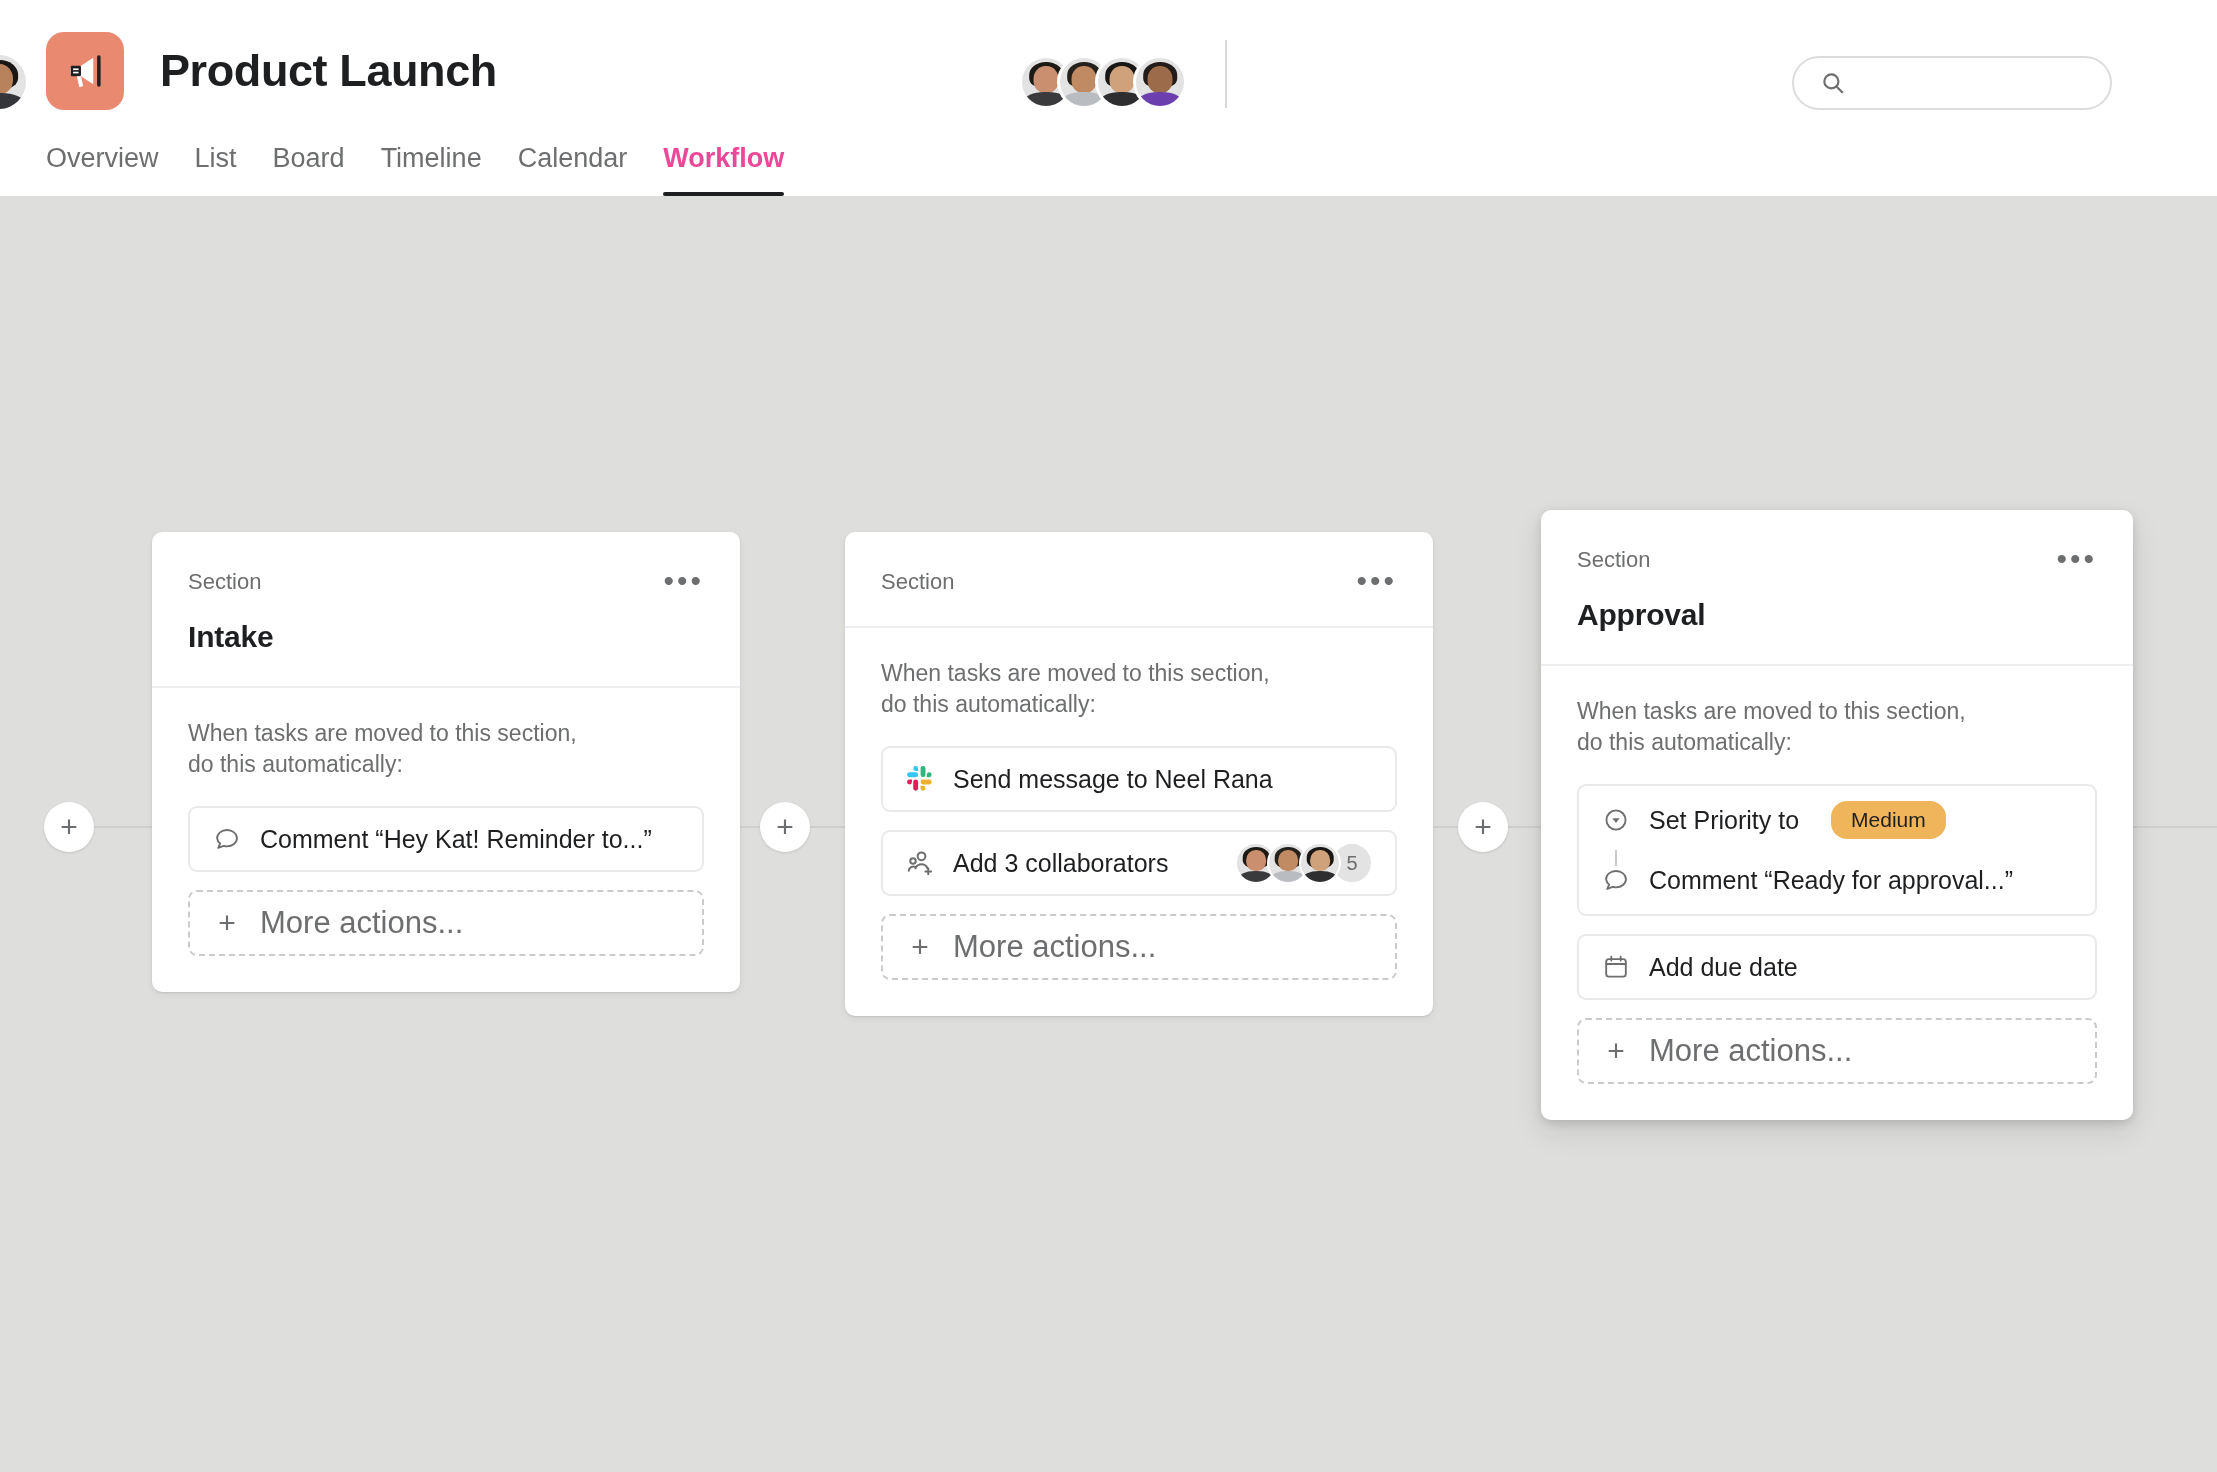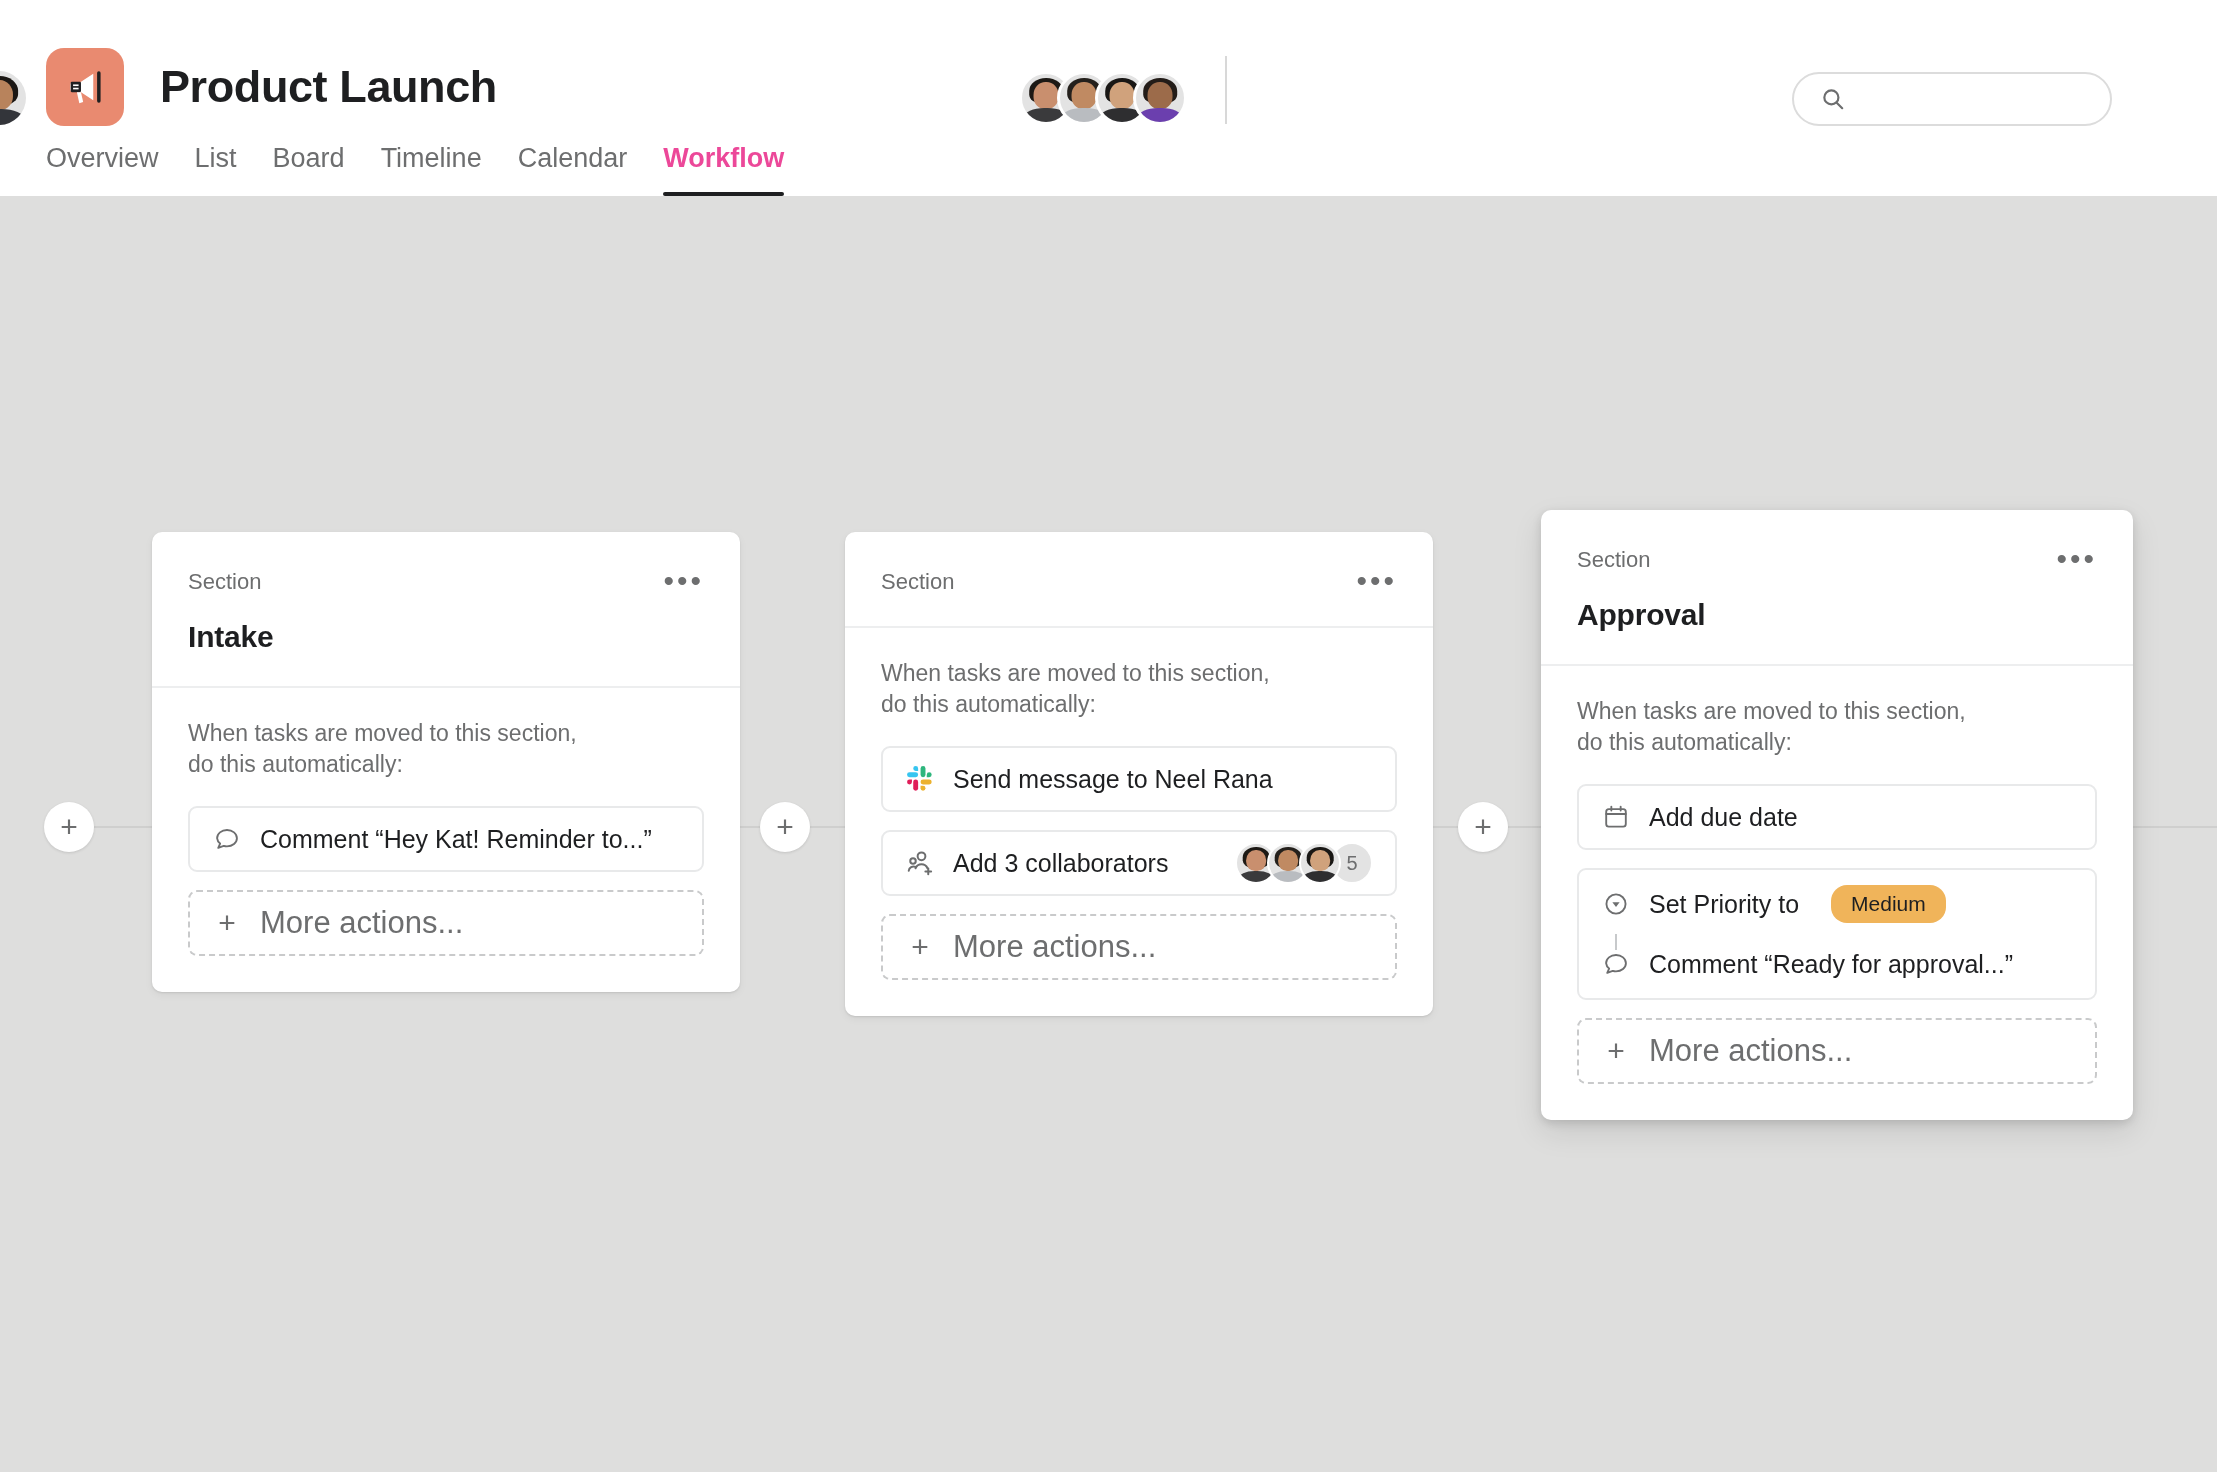--- a/index.html
+++ b/index.html
@@ -21,21 +21,21 @@
     position: absolute;
     left: 0; top: 0;
     width: 2217px;
     height: 196px;
     background: #ffffff;
     z-index: 30;
   }
 
   .header-top {
     position: absolute;
-    left: 0; top: 16px;
+    left: 0; top: 0;
     width: 100%;
     height: 132px;
   }
 
   .logo-badge {
     position: absolute;
     left: 46px; top: 32px;
     width: 78px; height: 78px;
     border-radius: 18px;
     background: #e98a70;
@@ -568,34 +568,20 @@
   <div class="card elevated" style="left:1541px; top:314px;">
     <div class="card-head">
       <div class="card-eyebrow">Section</div>
       <div class="card-title">Approval</div>
       <div class="card-menu">•••</div>
     </div>
     <div class="card-body">
       <div class="rule-note">When tasks are moved to this section,
 do this automatically:</div>
 
-      <div class="action-box">
-        <div class="action-row">
-          <span class="icon">
-            <svg width="28" height="28" viewBox="0 0 24 24" fill="none" stroke="#6d6e6f" stroke-width="1.6" stroke-linecap="round">
-              <rect x="3.6" y="5.2" width="16.8" height="15" rx="2.2"></rect>
-              <line x1="3.6" y1="9.4" x2="20.4" y2="9.4"></line>
-              <line x1="8" y1="3.2" x2="8" y2="6.4"></line>
-              <line x1="16" y1="3.2" x2="16" y2="6.4"></line>
-            </svg>
-          </span>
-          <span class="action-label">Add due date</span>
-        </div>
-      </div>
-
       <div class="action-box grouped">
         <div class="action-row">
           <span class="icon">
             <svg width="28" height="28" viewBox="0 0 24 24" fill="none" stroke="#6d6e6f" stroke-width="1.6" stroke-linecap="round" stroke-linejoin="round">
               <circle cx="12" cy="12" r="8.2"></circle>
               <path d="M8.9 10.4h6.2L12 14.6 8.9 10.4z" fill="#6d6e6f" stroke="none"></path>
             </svg>
           </span>
           <span class="action-label">Set Priority to</span>
           <span class="pill-badge">Medium</span>
@@ -604,20 +590,34 @@
         <div class="action-row">
           <span class="icon">
             <svg width="28" height="28" viewBox="0 0 24 24" fill="none" stroke="#6d6e6f" stroke-width="1.6" stroke-linejoin="round">
               <path d="M20.5 11.3c0 3.9-3.8 7-8.5 7-1 0-1.9-.1-2.8-.4l-4.7 1.7 1.6-3.7a6.6 6.6 0 0 1-2.6-4.6c0-3.9 3.8-7 8.5-7s8.5 3.1 8.5 7z"></path>
             </svg>
           </span>
           <span class="action-label">Comment “Ready for approval...”</span>
         </div>
       </div>
 
+      <div class="action-box">
+        <div class="action-row">
+          <span class="icon">
+            <svg width="28" height="28" viewBox="0 0 24 24" fill="none" stroke="#6d6e6f" stroke-width="1.6" stroke-linecap="round">
+              <rect x="3.6" y="5.2" width="16.8" height="15" rx="2.2"></rect>
+              <line x1="3.6" y1="9.4" x2="20.4" y2="9.4"></line>
+              <line x1="8" y1="3.2" x2="8" y2="6.4"></line>
+              <line x1="16" y1="3.2" x2="16" y2="6.4"></line>
+            </svg>
+          </span>
+          <span class="action-label">Add due date</span>
+        </div>
+      </div>
+
       <div class="more-actions">
         <span class="plus-glyph">+</span>
         <span class="label">More actions...</span>
       </div>
     </div>
   </div>
 
 </div>
 
 </body></html>

